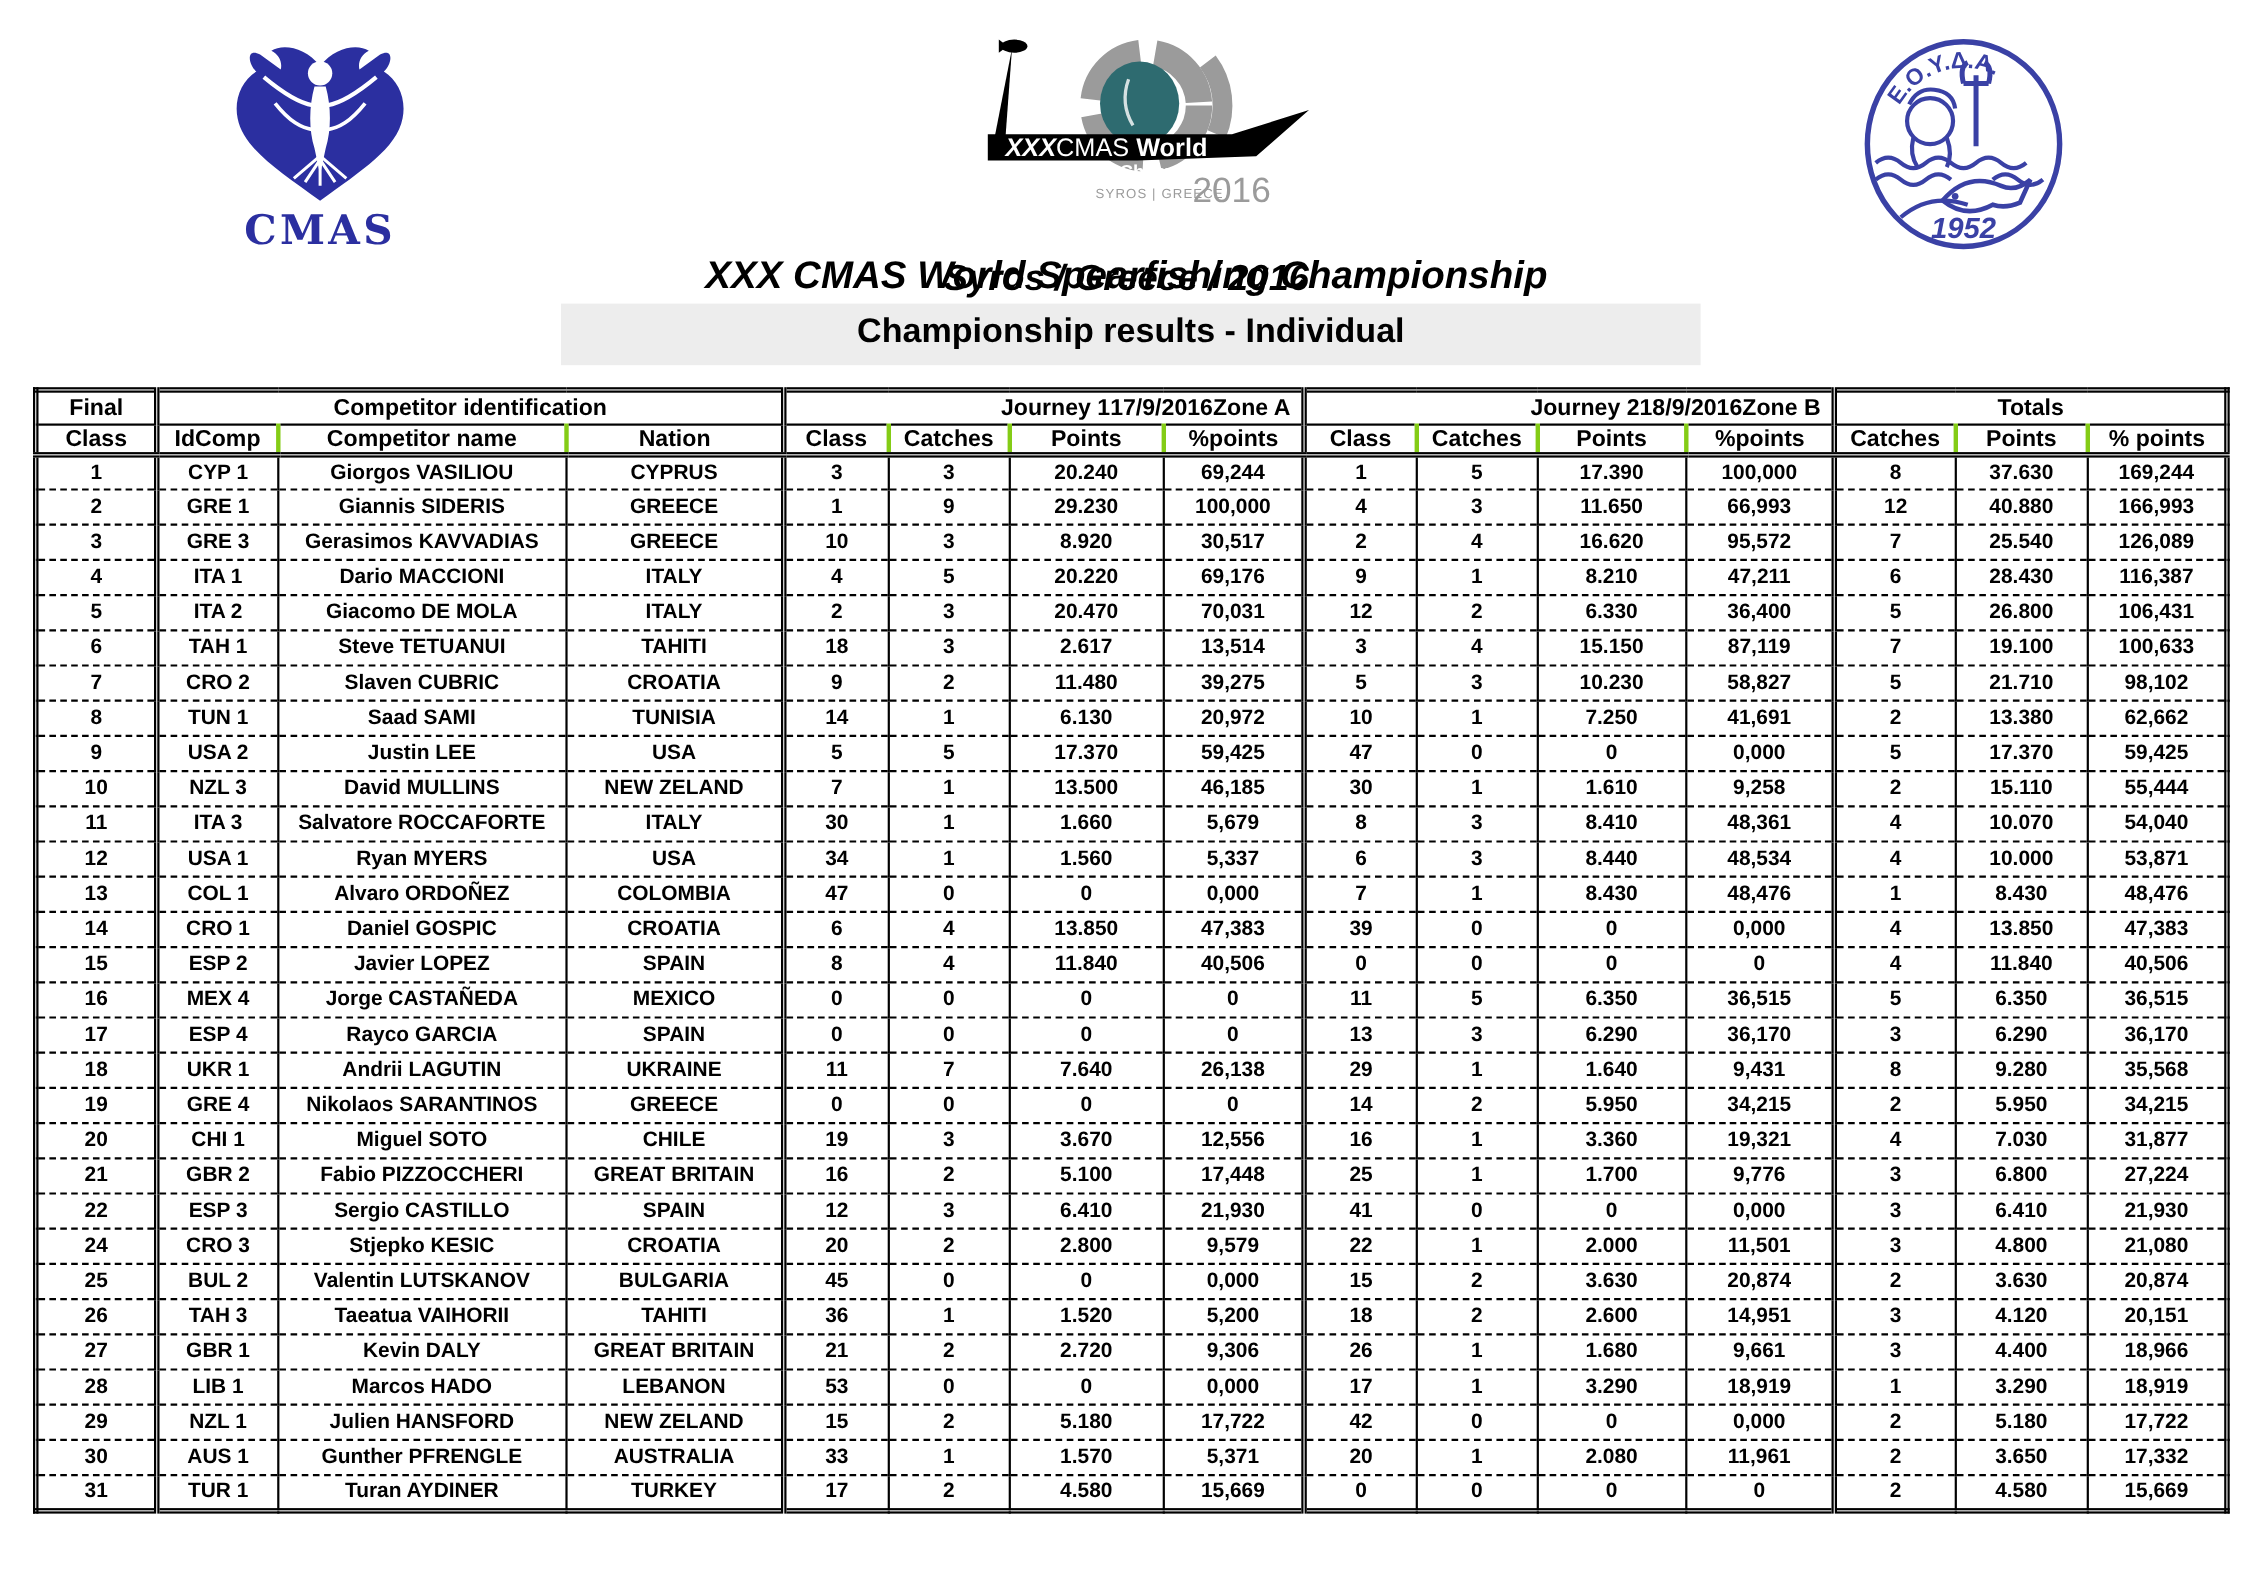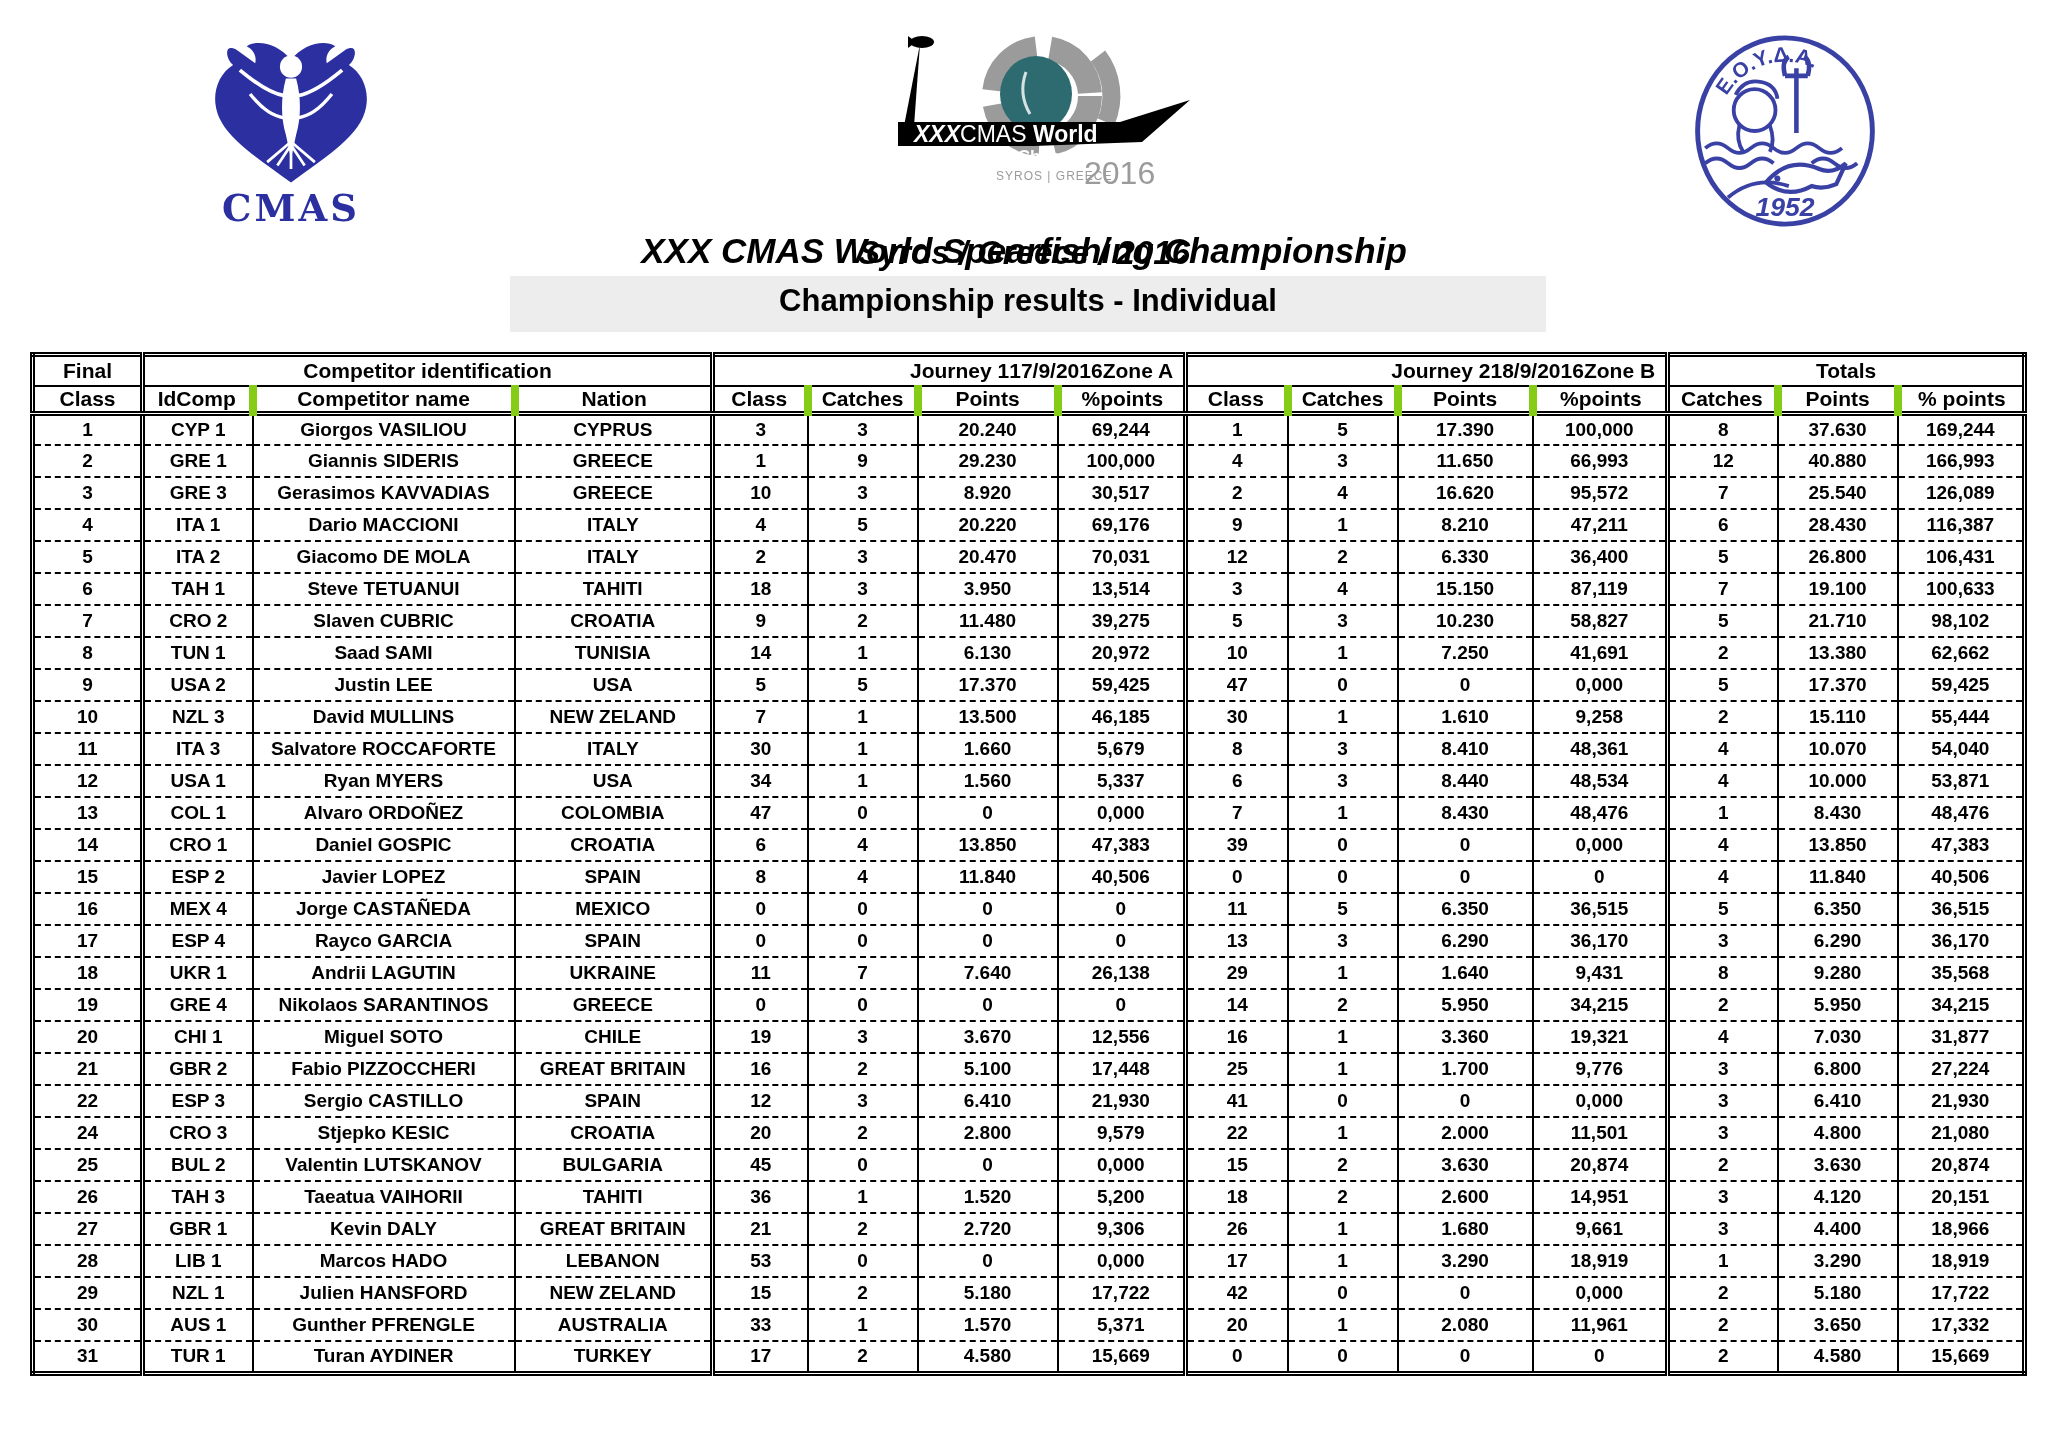--- a/index.html
+++ b/index.html
@@ -43,21 +43,21 @@
   .results col.c6{width:140px}.results col.c7{width:128px}.results col.c8{width:102px}
   .results col.c9{width:110px}.results col.c10{width:135px}.results col.c11{width:135px}
   .results col.c12{width:110px}.results col.c13{width:120px}.results col.c14{width:127px}
 
   .results th, .results td {
     padding:0 2px; text-align:center; vertical-align:middle;
     font-weight:bold; overflow:hidden; white-space:nowrap;
   }
   .results thead tr.grp th { height:31px; font-size:21px; border-bottom:2px solid #000; }
   .results thead tr.colhdr th { height:20px; font-size:21px; border-bottom:5px double #000; }
-  .results thead th + th { border-left:8px solid #84cc16; }
+  .results thead th + th { border-left:4px solid #84cc16; }
   .results th.gb, .results td.gb { border-left:5px double #000 !important; }
   .results td + td { border-left:2px solid #000; }
   .results tbody td { height:32px; font-size:19px; }
   .results tbody tr + tr td { border-top:2px dashed #000; }
 
   .jhead { display:flex; justify-content:flex-end; align-items:center; padding:0 8px; }
   .jhead span { white-space:nowrap; }
 </style>
 </head>
 <body>
@@ -261,21 +261,21 @@
         <td>26.800</td>
         <td>106,431</td>
       </tr>
       <tr>
         <td>6</td>
         <td class="gb">TAH 1</td>
         <td>Steve TETUANUI</td>
         <td>TAHITI</td>
         <td class="gb">18</td>
         <td>3</td>
-        <td>3.950</td>
+        <td>2.617</td>
         <td>13,514</td>
         <td class="gb">3</td>
         <td>4</td>
         <td>15.150</td>
         <td>87,119</td>
         <td class="gb">7</td>
         <td>19.100</td>
         <td>100,633</td>
       </tr>
       <tr>

